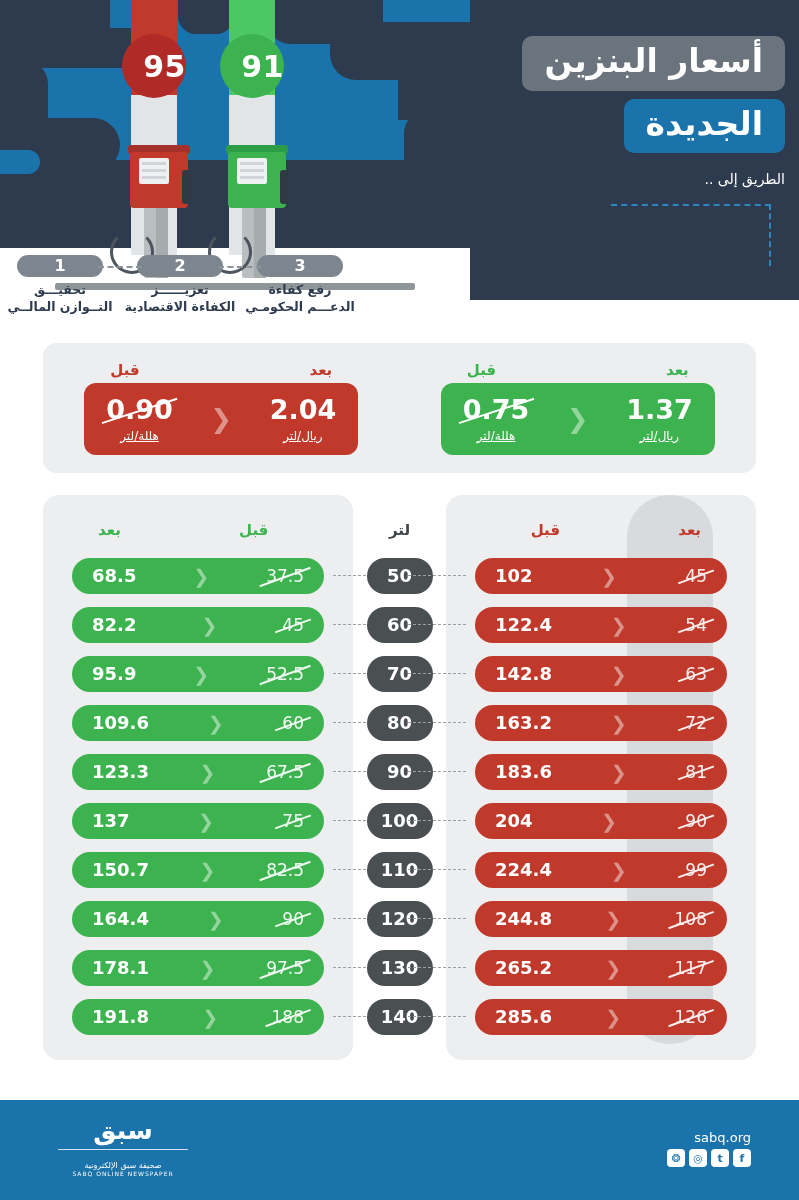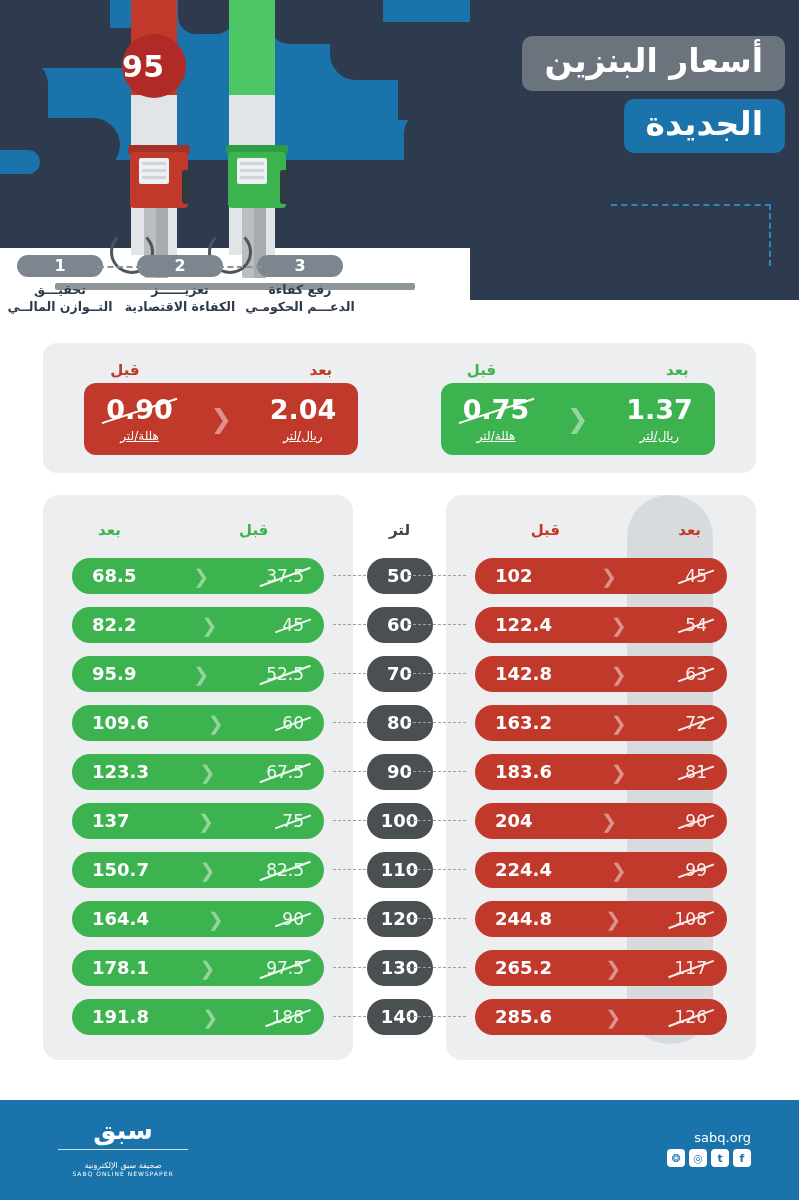--- a/index.html
+++ b/index.html
@@ -24,21 +24,21 @@
   
   .col{position:absolute;top:0;width:46px;}
   .col .band{position:absolute;top:0;width:46px;height:95px;}
   .col .band-white{position:absolute;top:95px;width:46px;height:160px;background:#e2e5e7;}
   .col-red{left:131px;}
   .col-red .band{background:#c0392b;}
   .col-green{left:229px;}
   .col-green .band{background:#4cc764;}
 
   .badge{position:absolute;top:34px;width:64px;height:64px;border-radius:50%;
-    display:flex;align-items:center;justify-content:flex-end;color:#fff;
+    display:flex;align-items:center;justify-content:flex-start;color:#fff;
     font-weight:bold;font-size:30px;letter-spacing:.5px;}
   .badge-95{left:122px;background:#b02b28;}
   .badge-91{left:220px;background:#3cb34f;}
 
   
   .pump{position:absolute;bottom:18px;}
   .pump-base{position:absolute;bottom:0;width:24px;height:88px;background:#b9bec1;border-radius:2px;}
   .pump-base:after{content:"";position:absolute;left:12px;top:0;width:12px;height:88px;background:#a6abae;}
   .pump-head{position:absolute;bottom:70px;width:58px;height:56px;border-radius:4px;}
   .pump-hat{position:absolute;bottom:124px;width:62px;height:9px;border-radius:3px;}
@@ -154,20 +154,23 @@
       <div class="band-white"></div>
     </div>
     <div class="col col-green">
       <div class="band"></div>
       <div class="band-white"></div>
     </div>
 
     <div class="badge badge-95">
       <span>95</span>
     </div>
+    <div class="badge badge-91">
+      <span>91</span>
+    </div>
 
     <div class="pump" style="left:120px;bottom:22px;width:80px;height:132px;">
       <div class="pump-base" style="left:24px;"></div>
       <div class="pump-hat" style="left:8px;background:#a3312a;"></div>
       <div class="pump-head" style="left:10px;background:#c0392b;">
         <div class="screen" style="left:9px;top:6px;">
             <i></i>
             <i></i>
             <i></i>
           </div>
@@ -188,20 +191,21 @@
       </div>
       <div class="nozzle" style="left:62px;bottom:74px;"></div>
       <div class="hose" style="left:-10px;bottom:4px;width:44px;height:44px;"></div>
     </div>
 
     <div class="feet"></div>
 
     <div class="title-wrap">
       <div><span class="t-line t-line1">أسعار البنزين</span></div>
       <div><span class="t-line t-line2">الجديدة</span></div>
+      <div class="subtitle">الطريق إلى ..</div>
     </div>
 
     <div class="connector">
       <div class="v"></div>
       <div class="h"></div>
     </div>
   </div>
 
   <div class="steps">
     <div class="step">

